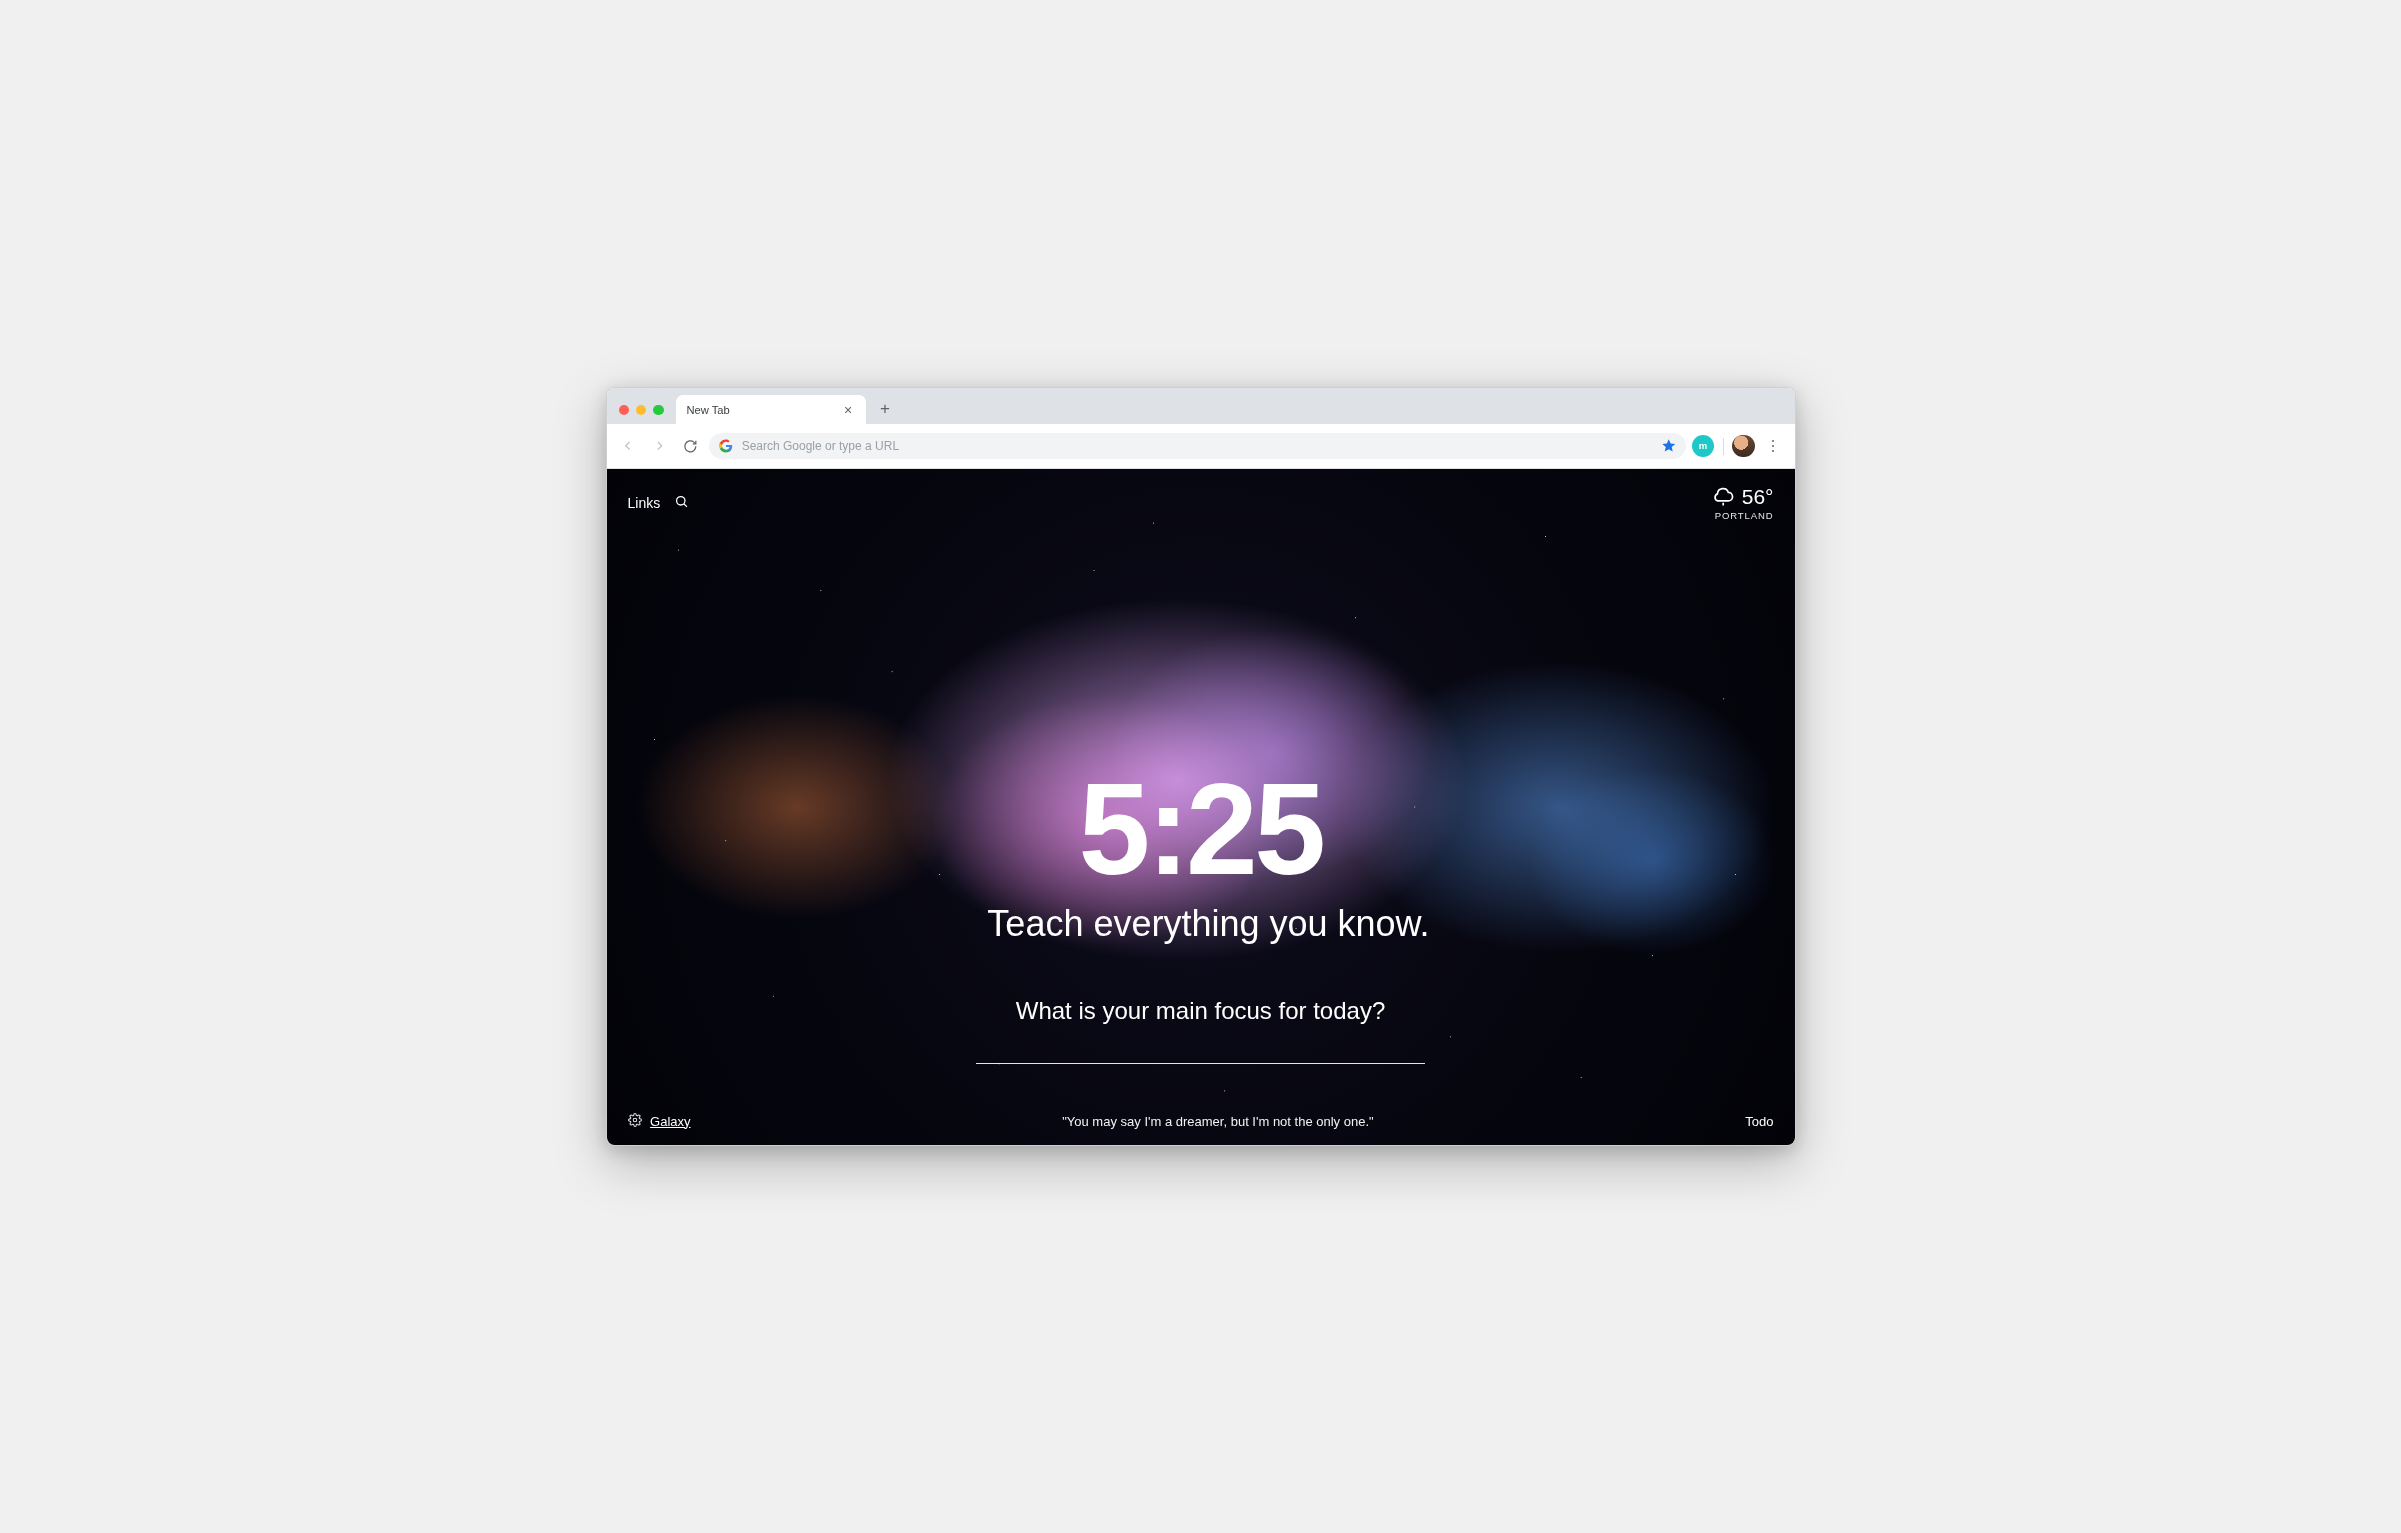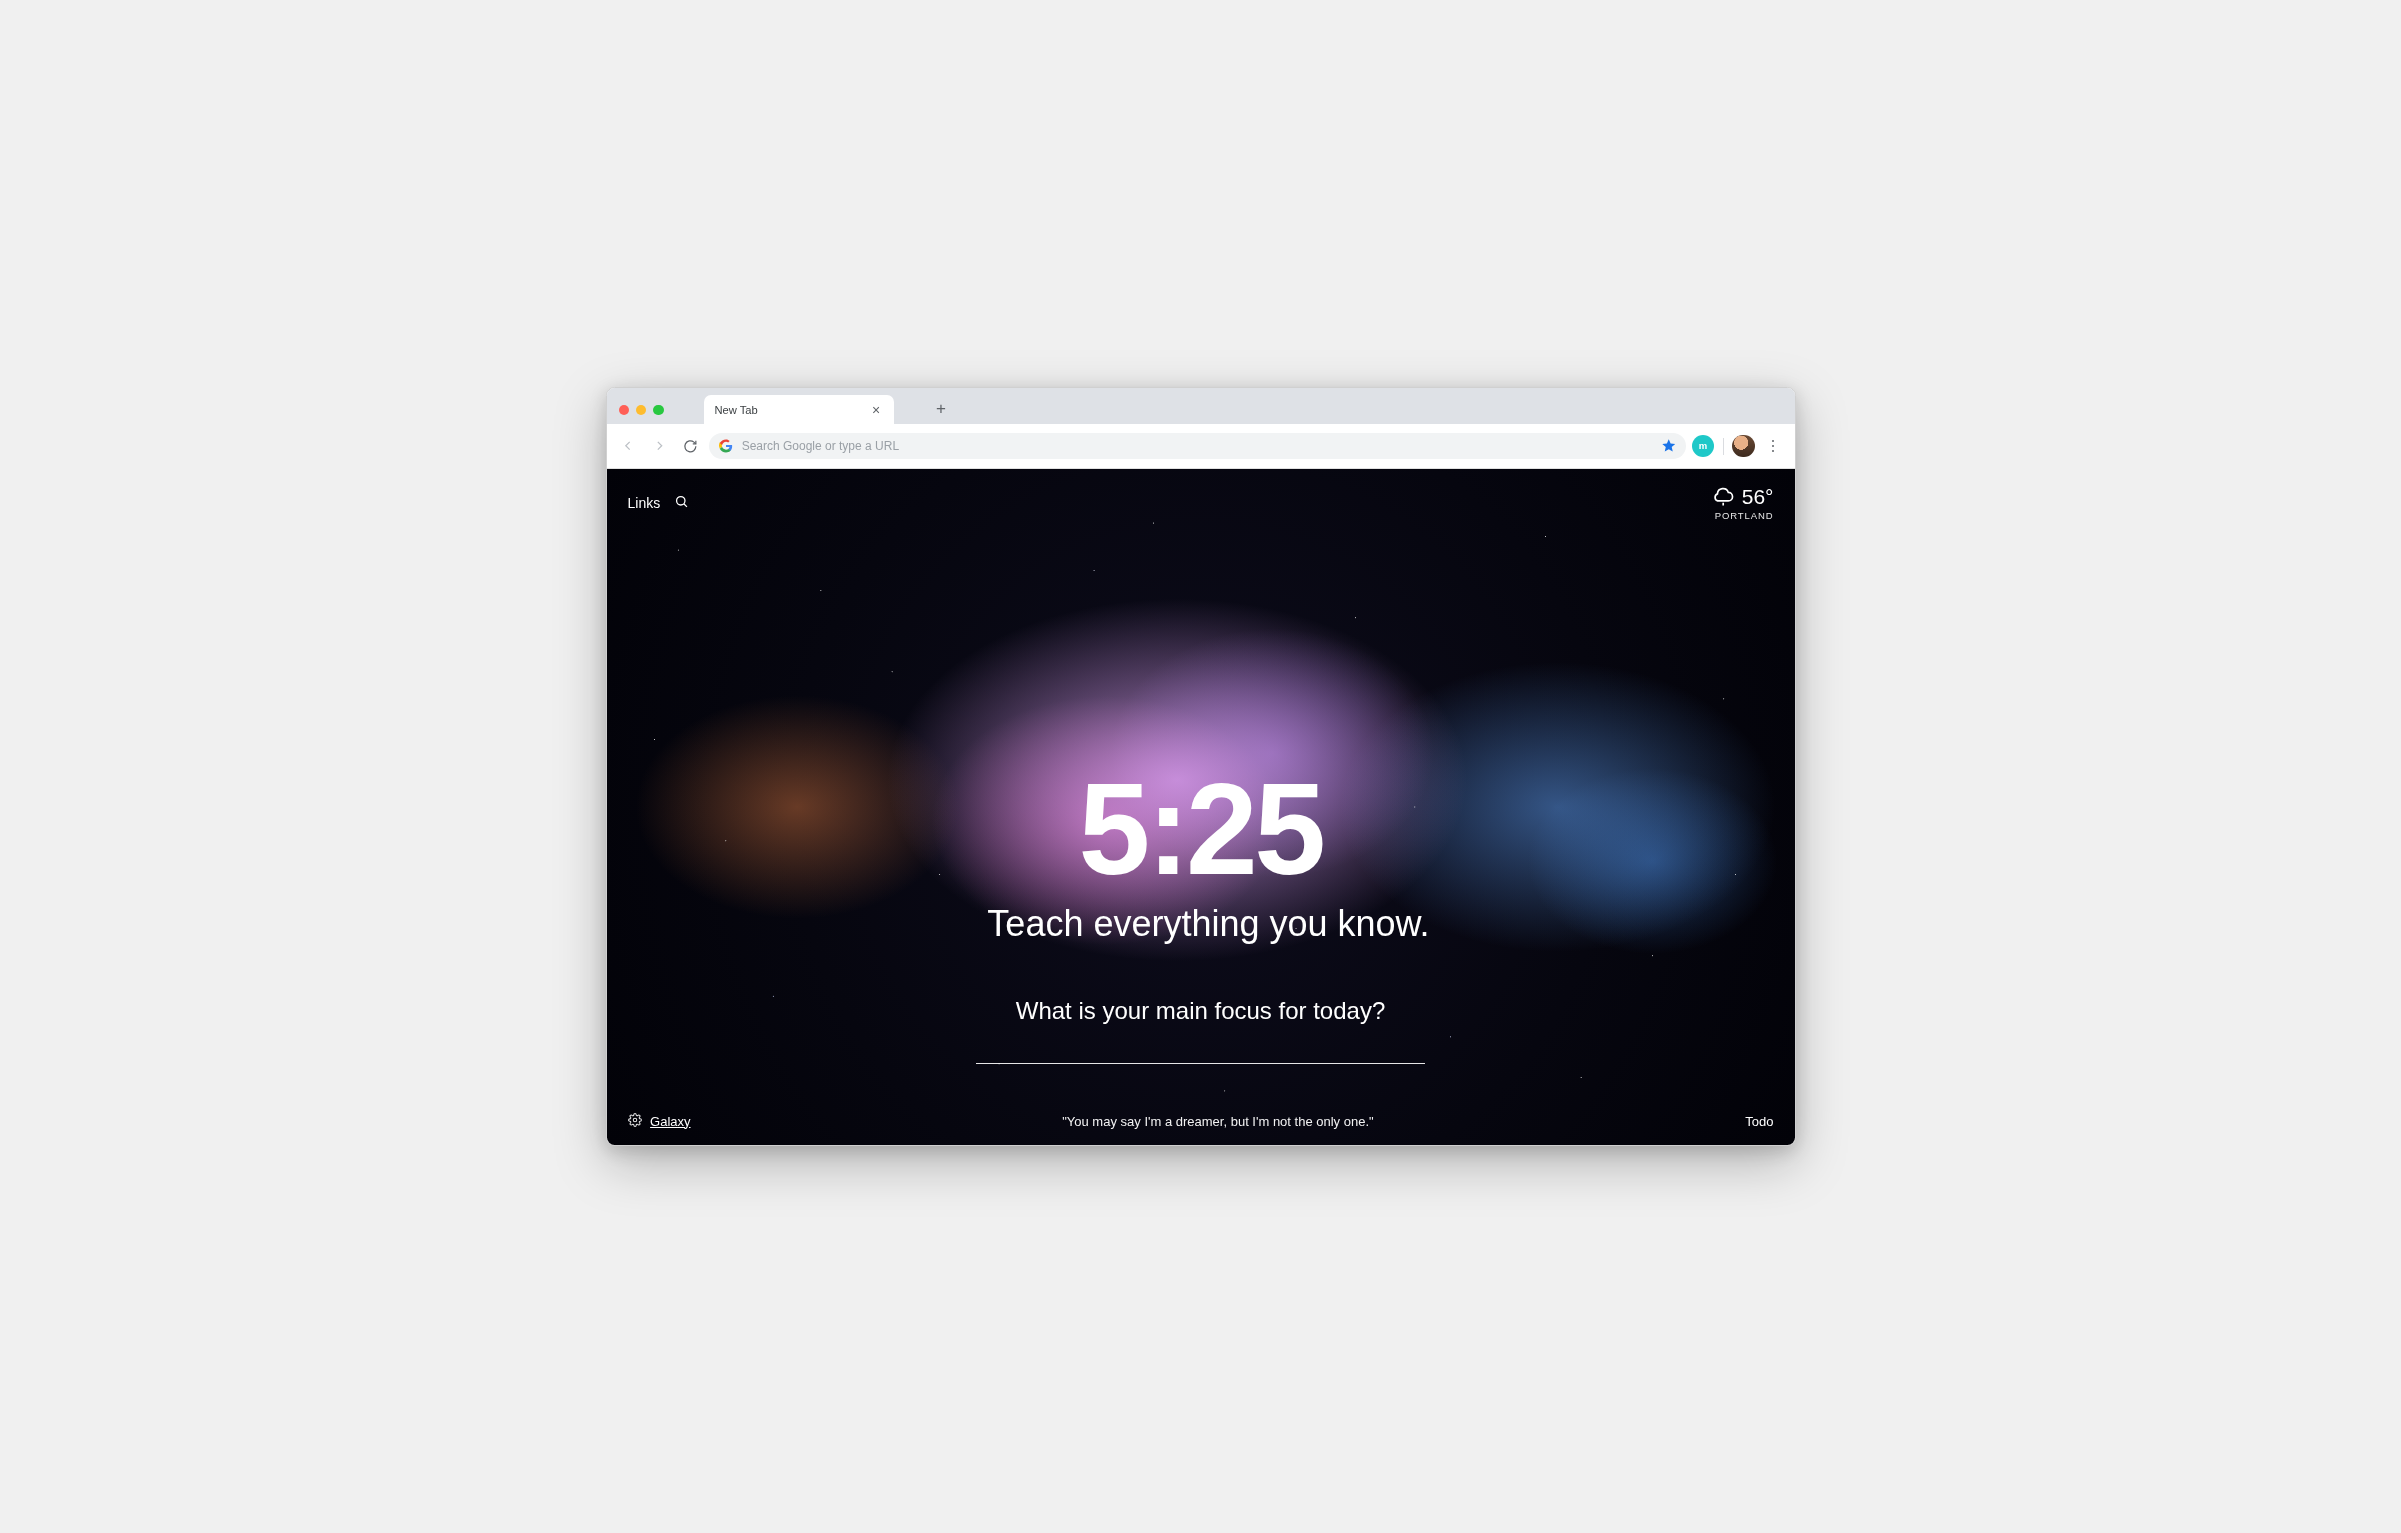--- a/index.html
+++ b/index.html
@@ -23,21 +23,20 @@
     flex-direction: column;
     border: 0.9px solid #d0d0d0;
   }
   
   .tabstrip {
     height: 36px;
     background: #dee1e6;
     display: flex;
     align-items: flex-end;
     padding: 0 7px;
-    gap: 28px;
   }
   .traffic-lights {
     display: flex;
     gap: 7px;
     align-items: center;
     padding: 0 7px 8.6px 5.2px;
   }
   .tl { width: 10.4px; height: 10.4px; border-radius: 50%; }
   .tl.red { background:#ff5f57; }
   .tl.yellow { background:#febc2e; }

